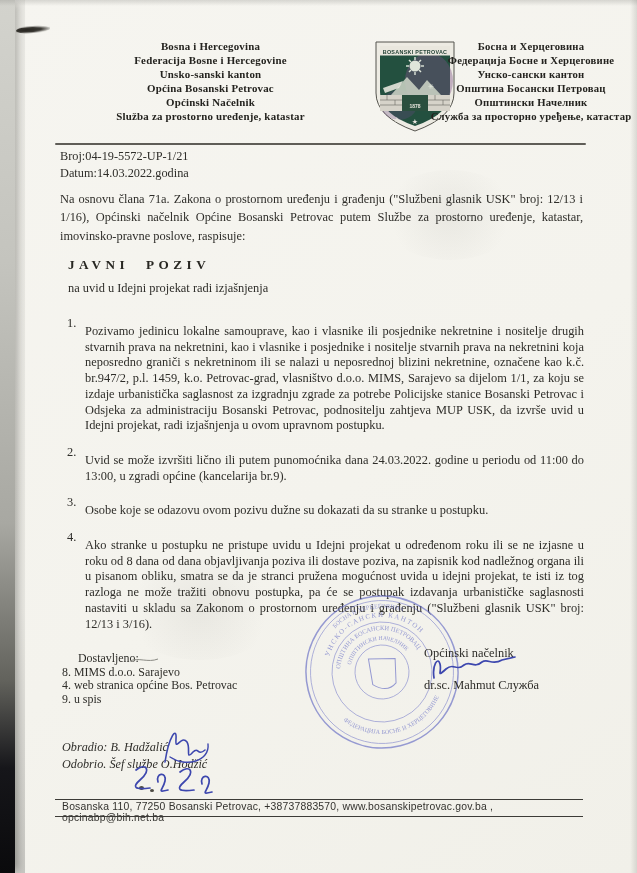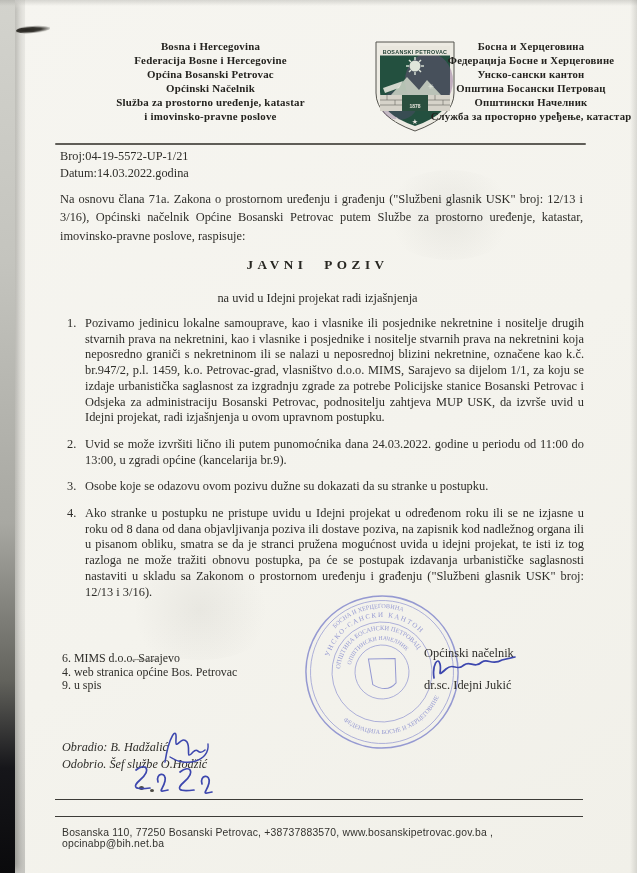--- a/index.html
+++ b/index.html
@@ -28,45 +28,45 @@
   .lh-right{position:absolute;left:428px;top:40px;width:206px;text-align:center;
     font-weight:bold;font-size:10.7px;line-height:13.9px;color:#24231f;letter-spacing:.2px;}
   .arms{position:absolute;left:369px;top:37px;width:92px;height:99px;}
   .lh-rule{position:absolute;left:55px;top:143px;width:531px;height:2px;background:#44423c;opacity:.85;border-radius:1px;}
 
   .meta{position:absolute;left:60px;top:148px;font-size:12.3px;line-height:16.5px;}
 
   .intro{position:absolute;left:60px;top:190px;width:523px;margin:0;
     font-size:12.4px;line-height:18.3px;text-align:justify;}
 
-  .title-block{position:absolute;left:56px;top:257px;width:523px;text-align:center;}
+  .title-block{position:absolute;left:68px;top:257px;width:523px;text-align:left;}
   .doc-title{font-weight:bold;font-size:13.2px;letter-spacing:4.5px;word-spacing:9px;color:#282722;}
-  .doc-subtitle{font-size:12.4px;margin-top:18px;}
+  .doc-subtitle{font-size:12.4px;margin-top:8px;}
 
   .items{position:absolute;left:60px;top:316px;width:524px;margin:0;padding:0;list-style:none;}
   .items li{display:flex;margin-bottom:11px;}
   .items .num{width:25px;flex-shrink:0;font-size:12.4px;line-height:15.7px;padding-left:7px;box-sizing:border-box;}
-  .items .txt{flex:1;font-size:12.4px;line-height:15.7px;text-align:justify;}
+  .items .txt{flex:1;font-size:12.4px;line-height:15.7px;text-align:justify;margin-top:8px;}
 
   .stamp{position:absolute;left:302px;top:592px;width:160px;height:160px;opacity:.62;}
   .sig-role{position:absolute;left:424px;top:646px;font-size:12.4px;}
   .sig-name{position:absolute;left:424px;top:678px;font-size:12.4px;}
   .sig-mahmut{position:absolute;left:428px;top:653px;z-index:5;}
 
   .dost{position:absolute;left:62px;top:652px;font-size:11.9px;line-height:13.5px;}
   .dost .lbl{padding-left:16px;}
   .dost-scratch{position:absolute;left:128px;top:655px;}
 
   .proc{position:absolute;left:62px;top:739px;font-size:12.2px;line-height:16.5px;font-style:italic;}
   .sig-hadzalic{position:absolute;left:156px;top:722px;}
   .sig-za{position:absolute;left:122px;top:758px;}
 
   .footer-rule-top{position:absolute;left:55px;top:799px;width:528px;height:1.4px;background:#3c3b37;}
   .footer-rule-bot{position:absolute;left:55px;top:816px;width:528px;height:1.4px;background:#3c3b37;}
-  .footer-text{position:absolute;left:62px;top:827px;width:520px;
+  .footer-text{position:absolute;left:62px;top:801px;width:520px;
     font-family:"Liberation Sans","DejaVu Sans",sans-serif;font-size:10.4px;color:#33322e;letter-spacing:.2px;}
 
   .blotch{position:absolute;border-radius:50%;background:radial-gradient(circle,rgba(150,148,140,.12),rgba(150,148,140,0) 70%);}
 </style>
 </head>
 <body>
 
 <div class="page">
 
   <div class="edge-left"></div>
@@ -75,24 +75,24 @@
   <div class="edge-right"></div>
   <div class="smudge"></div>
   <div class="dot" style="left:139px;top:786px;width:5px;height:4px;"></div>
   <div class="dot" style="left:150px;top:789px;width:4px;height:3px;"></div>
   <div class="blotch" style="left:380px;top:170px;width:140px;height:90px;"></div>
   <div class="blotch" style="left:120px;top:560px;width:160px;height:100px;"></div>
 
   <div class="lh-left">
     <div>Bosna i Hercegovina</div>
     <div>Federacija Bosne i Hercegovine</div>
+    <div>Unsko-sanski kanton</div>
     <div>Općina Bosanski Petrovac</div>
     <div>Općinski Načelnik</div>
     <div>Služba za prostorno uređenje, katastar</div>
-    <div>i imovinsko-pravne poslove</div>
   </div>
 
   <div class="arms">
     <svg width="92" height="99" viewBox="0 0 92 99">
       <path d="M7,5 H85 V56 Q85,80 46,94 Q7,80 7,56 Z" fill="#edebe3" stroke="#55544e" stroke-width="1"></path>
       <path d="M11,9 H81 V55 Q81,77 46,89 Q11,77 11,55 Z" fill="#23503f"></path>
       <ellipse cx="60" cy="44" rx="24" ry="28" fill="#7c4f86" opacity="0.4"></ellipse>
       <ellipse cx="30" cy="68" rx="18" ry="15" fill="#6a4a80" opacity="0.3"></ellipse>
       <rect x="11" y="9" width="70" height="9.5" fill="#e9e7de"></rect>
       <text x="46" y="16.5" text-anchor="middle" font-size="5.4" font-weight="bold" fill="#1d3d30" font-family="Liberation Sans, sans-serif" letter-spacing="0.3">BOSANSKI PETROVAC</text>
@@ -139,21 +139,21 @@
     <div>Служба за просторно уређење, катастар</div>
   </div>
 
   <div class="lh-rule"></div>
 
   <div class="meta">
     <div>Broj:04-19-5572-UP-1/21</div>
     <div>Datum:14.03.2022.godina</div>
   </div>
 
-  <p class="intro">Na osnovu člana 71a. Zakona o prostornom uređenju i građenju ("Službeni glasnik USK" broj: 12/13 i 3/16), Općinski načelnik Općine Bosanski Petrovac putem Službe za prostorno uređenje, katastar, imovinsko-pravne poslove, raspisuje:</p>
+  <p class="intro">Na osnovu člana 71a. Zakona o prostornom uređenju i građenju ("Službeni glasnik USK" broj: 12/13 i 1/16), Općinski načelnik Općine Bosanski Petrovac putem Službe za prostorno uređenje, katastar, imovinsko-pravne poslove, raspisuje:</p>
 
   <div class="title-block">
     <div class="doc-title">JAVNI POZIV</div>
     <div class="doc-subtitle">na uvid u Idejni projekat radi izjašnjenja</div>
   </div>
 
   <ol class="items">
     <li>
       <span class="num">1.</span>
       <span class="txt">Pozivamo jedinicu lokalne samouprave, kao i vlasnike ili posjednike nekretnine i nositelje drugih stvarnih prava na nekretnini, kao i vlasnike i posjednike i nositelje stvarnih prava na nekretnini koja neposredno graniči s nekretninom ili se nalazi u neposrednoj blizini nekretnine, označene kao k.č. br.947/2, p.l. 1459, k.o. Petrovac-grad, vlasništvo d.o.o. MIMS, Sarajevo sa dijelom 1/1, za koju se izdaje urbanistička saglasnost za izgradnju zgrade za potrebe Policijske stanice Bosanski Petrovac i Odsjeka za administraciju Bosanski Petrovac, podnositelju zahtjeva MUP USK, da izvrše uvid u Idejni projekat, radi izjašnjenja u ovom upravnom postupku.</span>
@@ -193,24 +193,25 @@
           <text font-size="5.8"><textPath href="#arcCore" startOffset="50%" text-anchor="middle">ОПШТИНСКИ НАЧЕЛНИК</textPath></text>
         </g>
       </g>
     </svg>
   </div>
 
   <div class="sig-role">Općinski načelnik</div>
   <svg class="sig-mahmut" width="92" height="30" viewBox="0 0 92 30">
     <path d="M6,25 C4,12 10,3 12,11 C14,19 8,25 18,16 C26,9 28,19 36,12 C42,7 46,16 54,9 C60,5 64,13 74,7 L87,4" fill="none" stroke="#3d47ae" stroke-width="1.7" stroke-linecap="round"></path>
   </svg>
-  <div class="sig-name">dr.sc. Idejni Jukić</div>
+  <div class="sig-name">dr.sc. Mahmut Служба</div>
 
   <div class="dost">
-    <div>6. MIMS d.o.o. Sarajevo</div>
+    <div class="lbl">Dostavljeno:</div>
+    <div>8. MIMS d.o.o. Sarajevo</div>
     <div>4. web stranica općine Bos. Petrovac</div>
     <div>9. u spis</div>
   </div>
   <svg class="dost-scratch" width="32" height="10" viewBox="0 0 32 10">
     <path d="M2,6 C10,2 20,8 30,4" fill="none" stroke="#8a8a84" stroke-width="1"></path>
   </svg>
 
   <div class="proc">
     <div>Obradio: B. Hadžalić</div>
     <div>Odobrio. Šef službe O.Hodžić</div>

